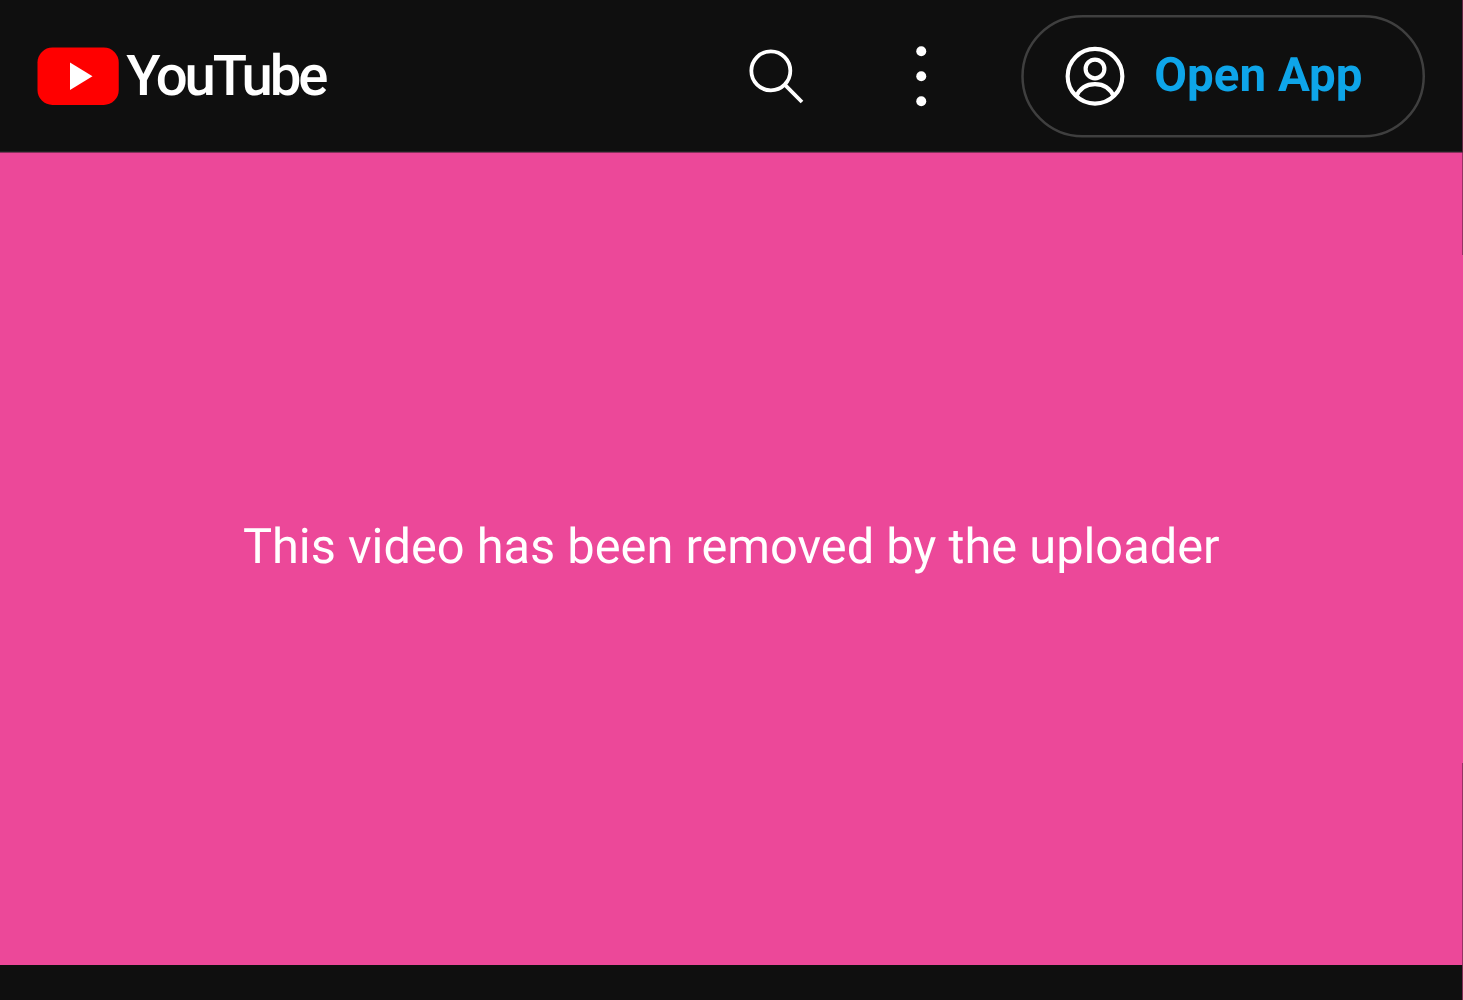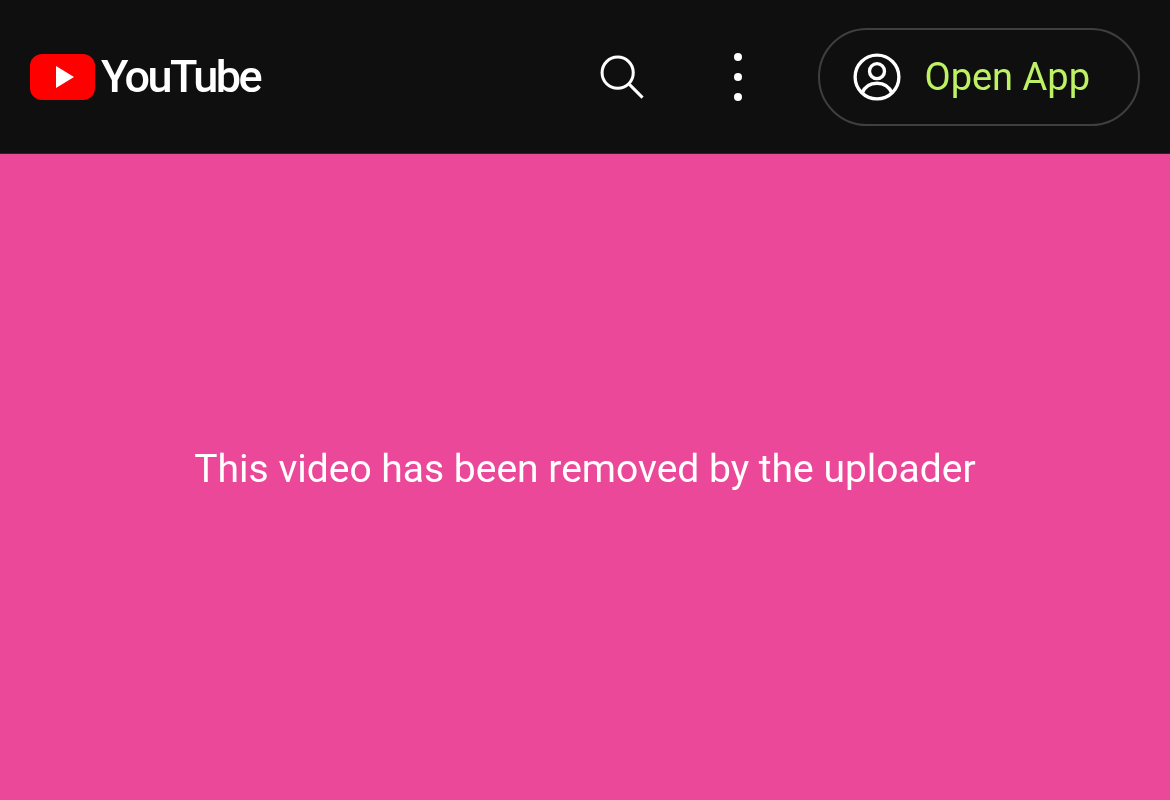--- a/index.html
+++ b/index.html
@@ -9,21 +9,21 @@
     }
     body {
       width: 1170px;
       height: 800px;
       background: #0f0f0f;
       font-family: Roboto, Arial, sans-serif;
       color: #fff;
       overflow: hidden;
     }
     .header {
-      height: 154px;
+      height: 122px;
       display: flex;
       align-items: center;
       padding: 0 30px;
       background: #0f0f0f;
       border-bottom: 1px solid #272727;
     }
     .logo-section {
       display: flex;
       align-items: center;
       gap: 6px;
@@ -93,22 +93,22 @@
       padding: 22px 48px 22px 32px;
       cursor: pointer;
       background: transparent;
     }
     .avatar-svg {
       width: 50px;
       height: 50px;
     }
     .open-app-text {
       font-size: 38px;
-      font-weight: 400;
-      color: #bef264;
+      font-weight: 700;
+      color: #0ea5e9;
       white-space: nowrap;
     }
     .content {
       height: 650px;
       display: flex;
       align-items: center;
       justify-content: center;
       background: #ec4899;
     }
     .message {

